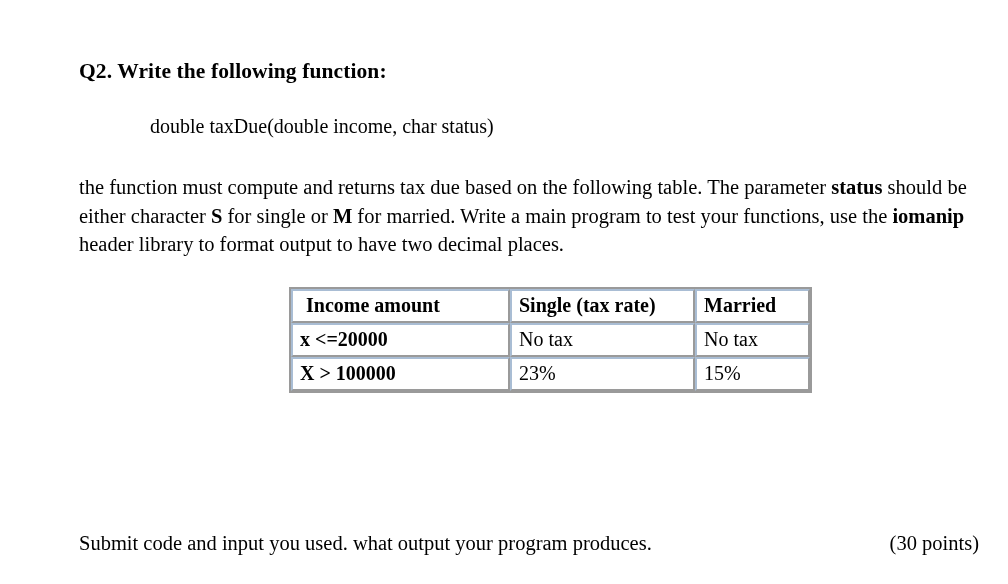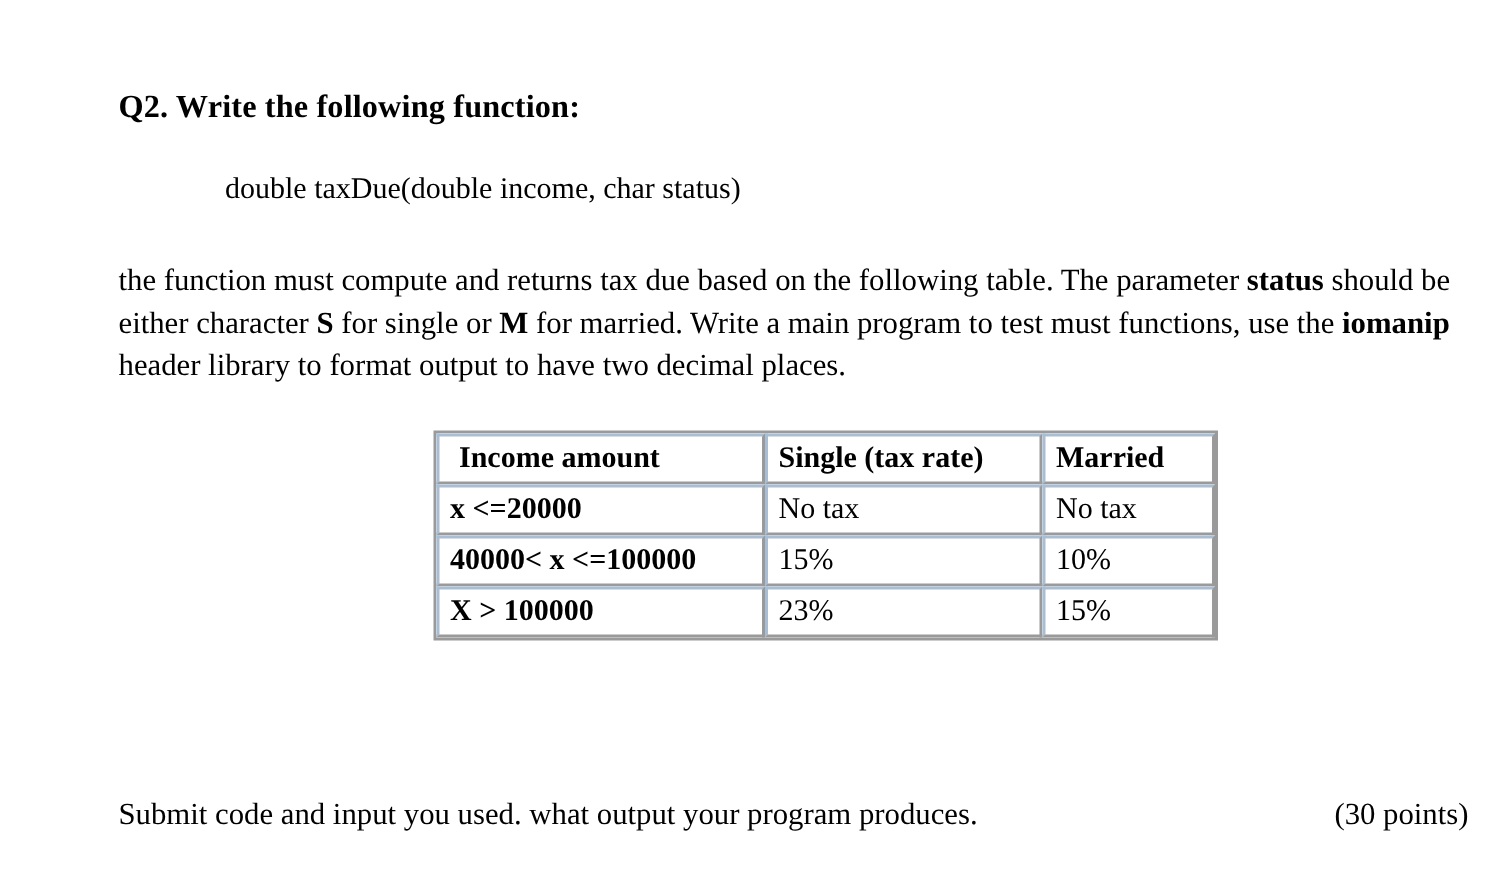--- a/index.html
+++ b/index.html
@@ -119,39 +119,34 @@
 </style>
 </head>
 <body>
 
 <div id="page">
 
   <div class="q-heading">Q2. Write the following function:</div>
 
   <div class="signature">double taxDue(double income, char status)</div>
 
-  <div class="body-para"><span>the function must compute and returns tax due based on the following table. The parameter </span><b>status</b><span> should be either character </span><b>S</b><span> for single or </span><b>M</b><span> for married. Write a main program to test must functions, use the </span><b>iomanip</b><span> header library to format output to have two decimal places.</span></div>
+  <div class="body-para"><span>the function must compute and returns tax due based on the following table. The parameter </span><b>status</b><span> should be either character </span><b>S</b><span> for single or </span><b>M</b><span> for married. Write a main program to test your functions, use the </span><b>iomanip</b><span> header library to format output to have two decimal places.</span></div>
 
   <div class="tax-table-wrap">
     <table class="tax-table">
       <tbody>
         <tr class="header-row row-h">
           <td class="col-income"><span class="hdr-income-inner">Income  amount</span></td>
           <td class="col-single">Single (tax rate)</td>
           <td class="col-married">Married</td>
         </tr>
         <tr class="row-h">
           <td class="col-income">x &lt;=20000</td>
           <td class="col-single">No tax</td>
           <td class="col-married">No tax</td>
-        </tr>
-        <tr class="row-h">
-          <td class="col-income">40000&lt; x &lt;=100000</td>
-          <td class="col-single">15%</td>
-          <td class="col-married">10%</td>
         </tr>
         <tr class="row-h">
           <td class="col-income">X &gt; 100000</td>
           <td class="col-single">23%</td>
           <td class="col-married">15%</td>
         </tr>
       </tbody>
     </table>
   </div>
 

